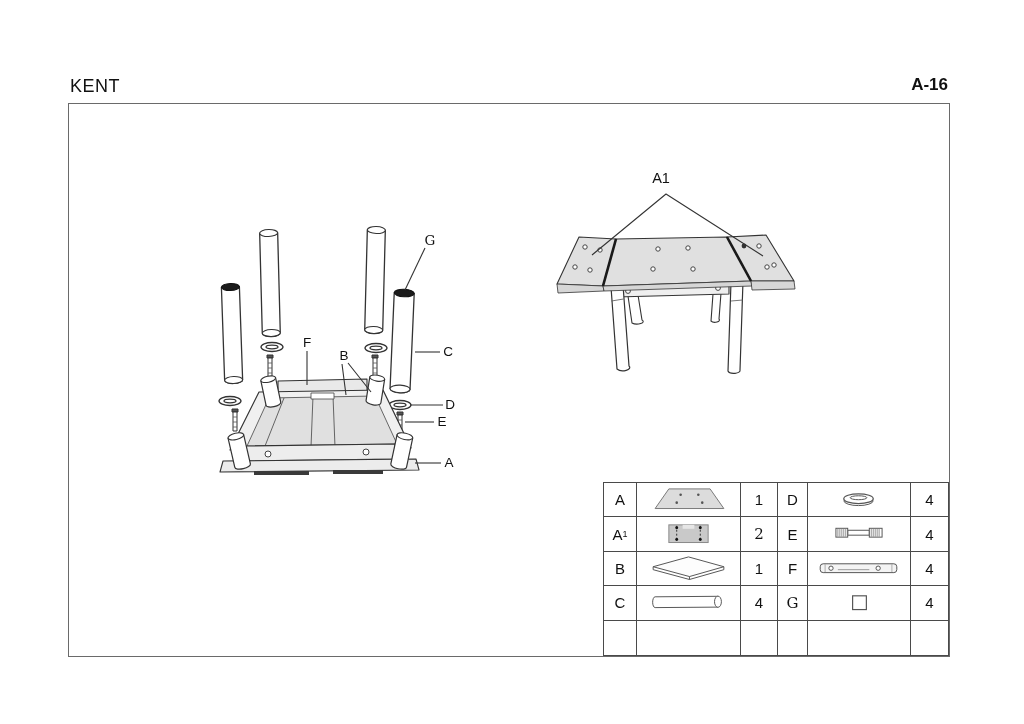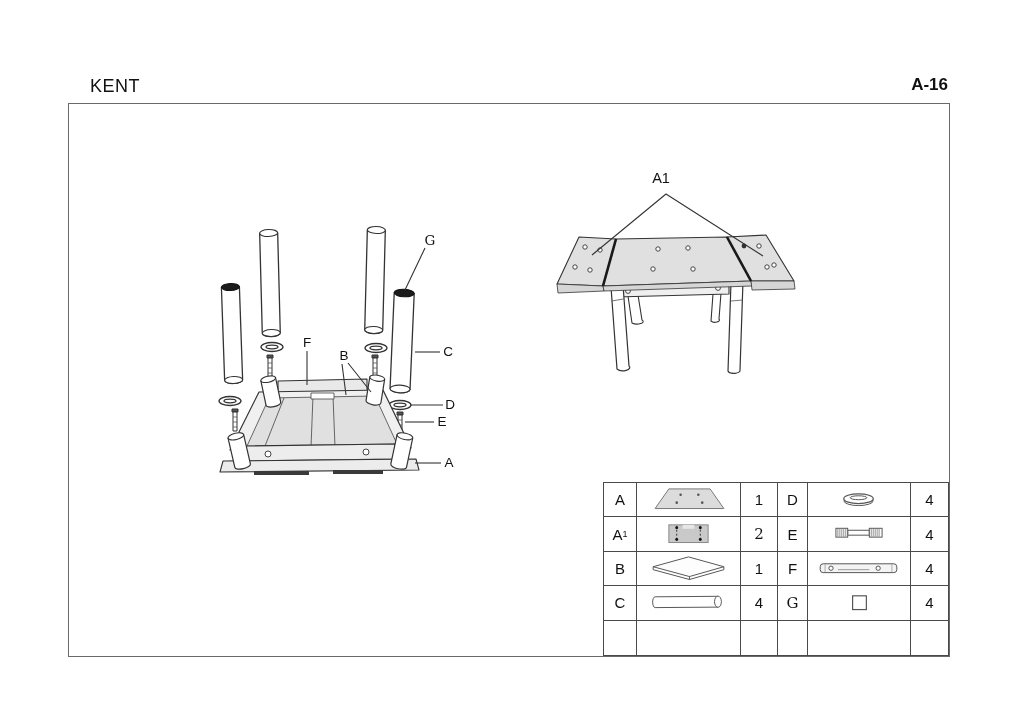--- a/index.html
+++ b/index.html
@@ -1,17 +1,17 @@
 <!DOCTYPE html>
 <html><head>
 <meta charset="utf-8">
 <style>
   html,body{margin:0;padding:0;background:#fff;}
   body{width:1024px;height:724px;position:relative;font-family:"Liberation Sans",sans-serif;color:#111;}
-  .product-title{position:absolute;left:70px;top:76px;font-size:18px;letter-spacing:.5px;font-weight:400;margin-left:20px;}
+  .product-title{position:absolute;left:70px;top:76px;font-size:18px;letter-spacing:.5px;font-weight:400;}
   .page-number{position:absolute;right:76px;top:75px;font-size:17px;font-weight:700;}
   .frame{position:absolute;left:68px;top:103px;width:880px;height:552px;border:1.5px solid #6a6a6a;box-sizing:content-box;}
   .frame svg.main{position:absolute;left:0;top:0;}
   .parts-table{position:absolute;right:0;bottom:0;display:grid;
     grid-template-columns:33px 104px 37px 30px 103px 37px;
     grid-template-rows:repeat(5,34.4px);
     border:1.5px solid #4a4a4a;background:#fff;}
   .pt-cell{border-right:1px solid #4a4a4a;border-bottom:1px solid #4a4a4a;
     display:flex;align-items:center;justify-content:center;font-size:15px;overflow:hidden;}
   .pt-cell.last-col{border-right:none;}

